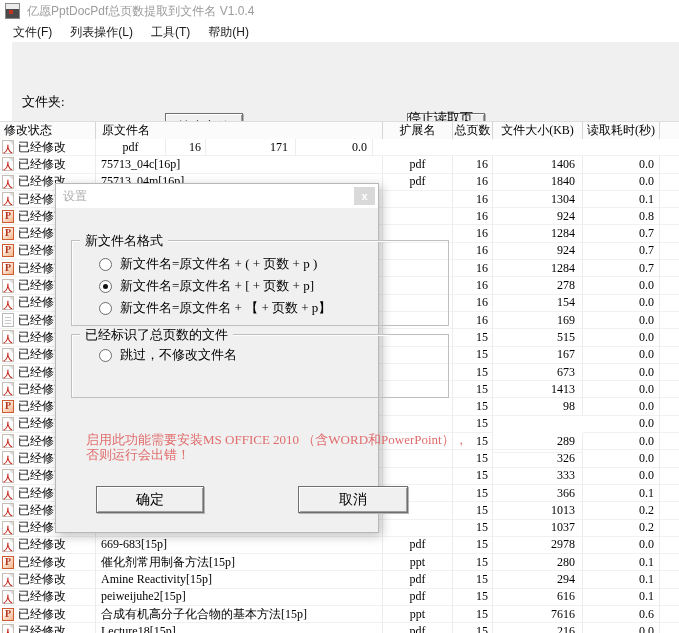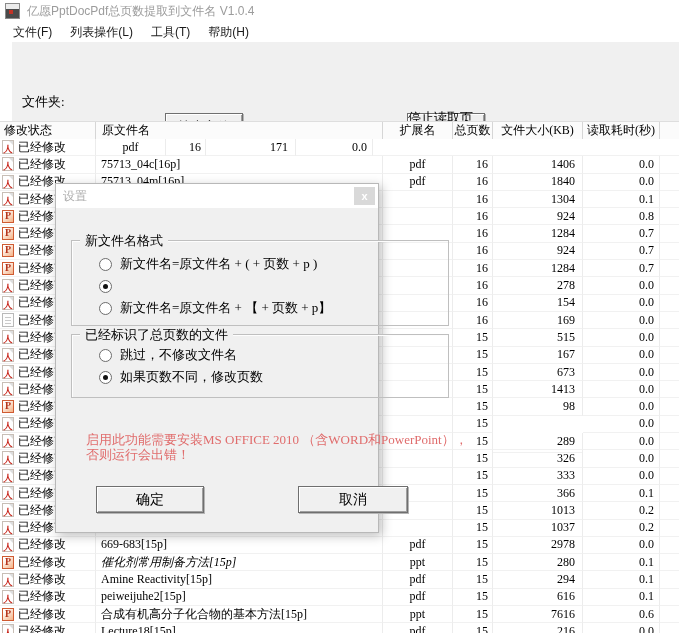--- a/index.html
+++ b/index.html
@@ -421,21 +421,21 @@
       <span class="td pages" style="width: 40px;">15</span>
       <span class="td size" style="width: 90px;">2978</span>
       <span class="td time" style="width: 77px;">0.0</span>
       <span class="td fill"></span>
     </div>
     <div class="trow">
       <span class="td status" style="width: 96px;">
         <span class="fico ppt"></span>
         <span>已经修改</span>
       </span>
-      <span class="td name" style="width: 287px; font-style: italic;">催化剂常用制备方法[15p]</span>
+      <span class="td name" style="width: 287px;">催化剂常用制备方法[15p]</span>
       <span class="td ext" style="width: 70px;">ppt</span>
       <span class="td pages" style="width: 40px;">15</span>
       <span class="td size" style="width: 90px;">280</span>
       <span class="td time" style="width: 77px;">0.1</span>
       <span class="td fill"></span>
     </div>
     <div class="trow">
       <span class="td status" style="width: 96px;">
         <span class="fico pdf"></span>
         <span>已经修改</span>
@@ -493,39 +493,36 @@
 
   <div class="groupbox g1">
     <span class="gb-label">新文件名格式</span>
     <div class="opts">
         <label class="opt-row">
           <span class="radio"></span>
           <span class="opt-label">新文件名=原文件名 + ( + 页数 + p )</span>
         </label>
         <label class="opt-row">
           <span class="radio on"></span>
+          <span class="opt-label">新文件名=原文件名 + [ + 页数 + p]</span>
         </label>
         <label class="opt-row">
           <span class="radio"></span>
           <span class="opt-label">新文件名=原文件名 + 【 + 页数 + p】</span>
         </label>
       </div>
   </div>
 
   <div class="groupbox g2">
     <span class="gb-label">已经标识了总页数的文件</span>
     <div class="opts">
         <label class="opt-row">
           <span class="radio"></span>
           <span class="opt-label">跳过，不修改文件名</span>
         </label>
-        <label class="opt-row">
-          <span class="radio on"></span>
-          <span class="opt-label">如果页数不同，修改页数</span>
-        </label>
       </div>
   </div>
 
 
   <div class="dlg-warn">
     <div>启用此功能需要安装MS OFFICE 2010 （含WORD和PowerPoint），</div>
     <div>否则运行会出错！</div>
   </div>
 
   <div class="btn dlg-btn ok">确定</div>

